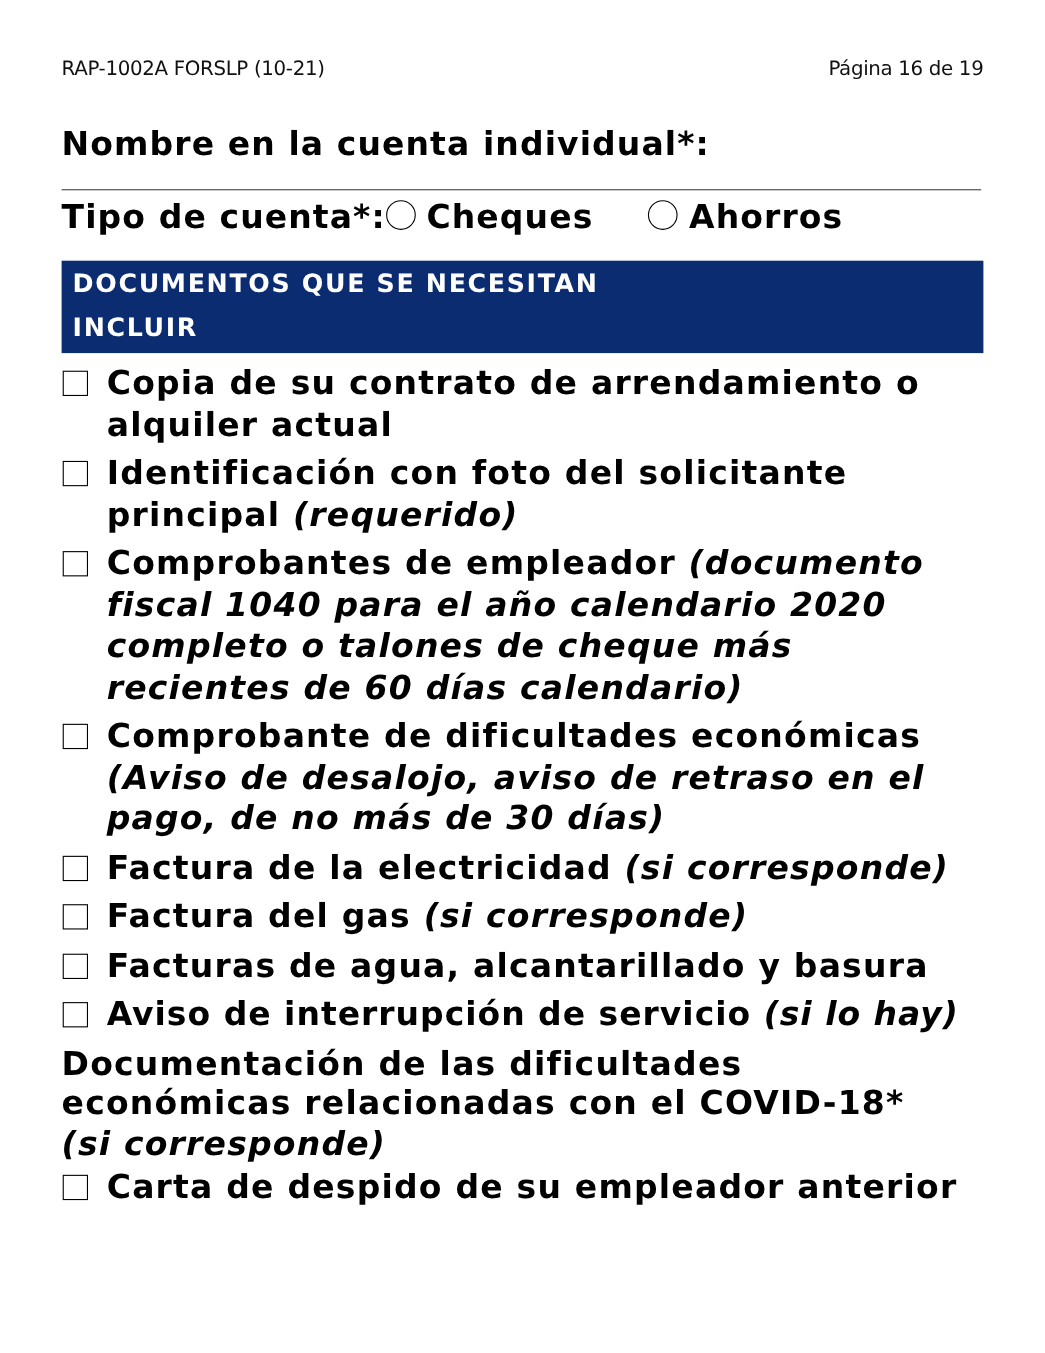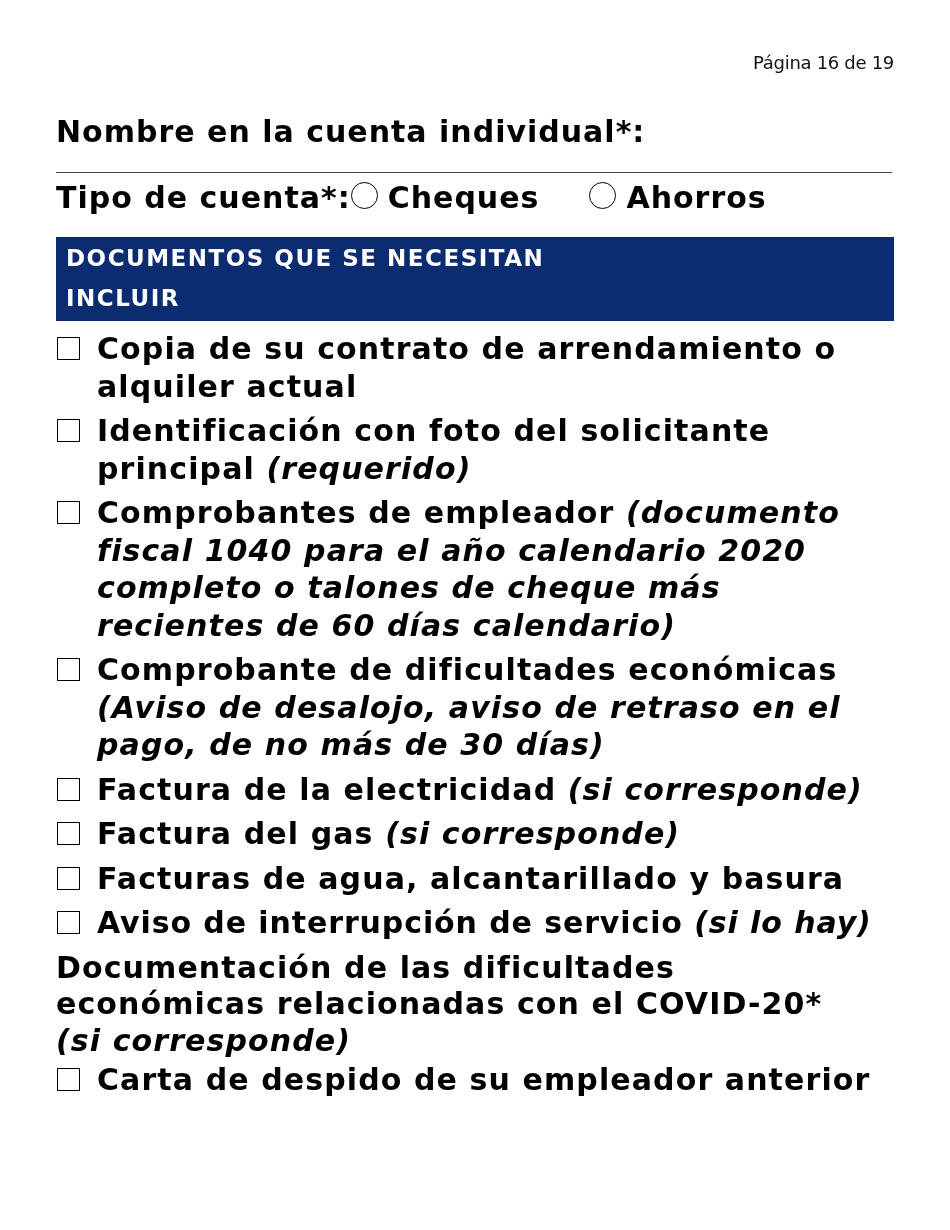--- a/index.html
+++ b/index.html
@@ -27,20 +27,21 @@
                box-sizing: border-box; cursor: pointer; }
   .item em { font-style: italic; }
   .section2 { font-weight: bold; font-size: 30px; letter-spacing: 1.1px; line-height: 36.5px; margin-top: 8px; margin-bottom: 2px; }
   .section2 em { font-style: italic; display: block; }
 </style>
 </head>
 <body>
 
 <div class="page">
   <div class="header">
+    <span class="left">RAP-1002A FORSLP (10-21)</span>
     <span class="right">Página 16 de 19</span>
   </div>
 
   <div class="field-label">Nombre en la cuenta individual*:</div>
   <div class="field-line"></div>
 
   <div class="acct-type">
     <span style="">Tipo de cuenta*:</span>
     <span class="radio-opt" style="margin-right:50px;">
       <span class="radio"></span>
@@ -85,21 +86,21 @@
     <div class="item" style="white-space:nowrap;">
       <span class="box"></span>
       <span>Facturas de agua, alcantarillado y basura</span>
     </div>
     <div class="item" style="white-space:nowrap; letter-spacing:0.9px;">
       <span class="box"></span>
       <span>Aviso de interrupción de servicio </span><em>(si lo hay)</em>
     </div>
 
     <div class="section2" style="width:800px;">
-      <span>Documentación de las dificultades económicas relacionadas con el COVID-20*</span>
+      <span>Documentación de las dificultades económicas relacionadas con el COVID-18*</span>
       <em>(si corresponde)</em>
     </div>
     <div class="item" style="white-space:nowrap;">
       <span class="box"></span>
       <span>Carta de despido de su empleador anterior</span>
     </div>
   </div>
 </div>
 
 </body></html>

